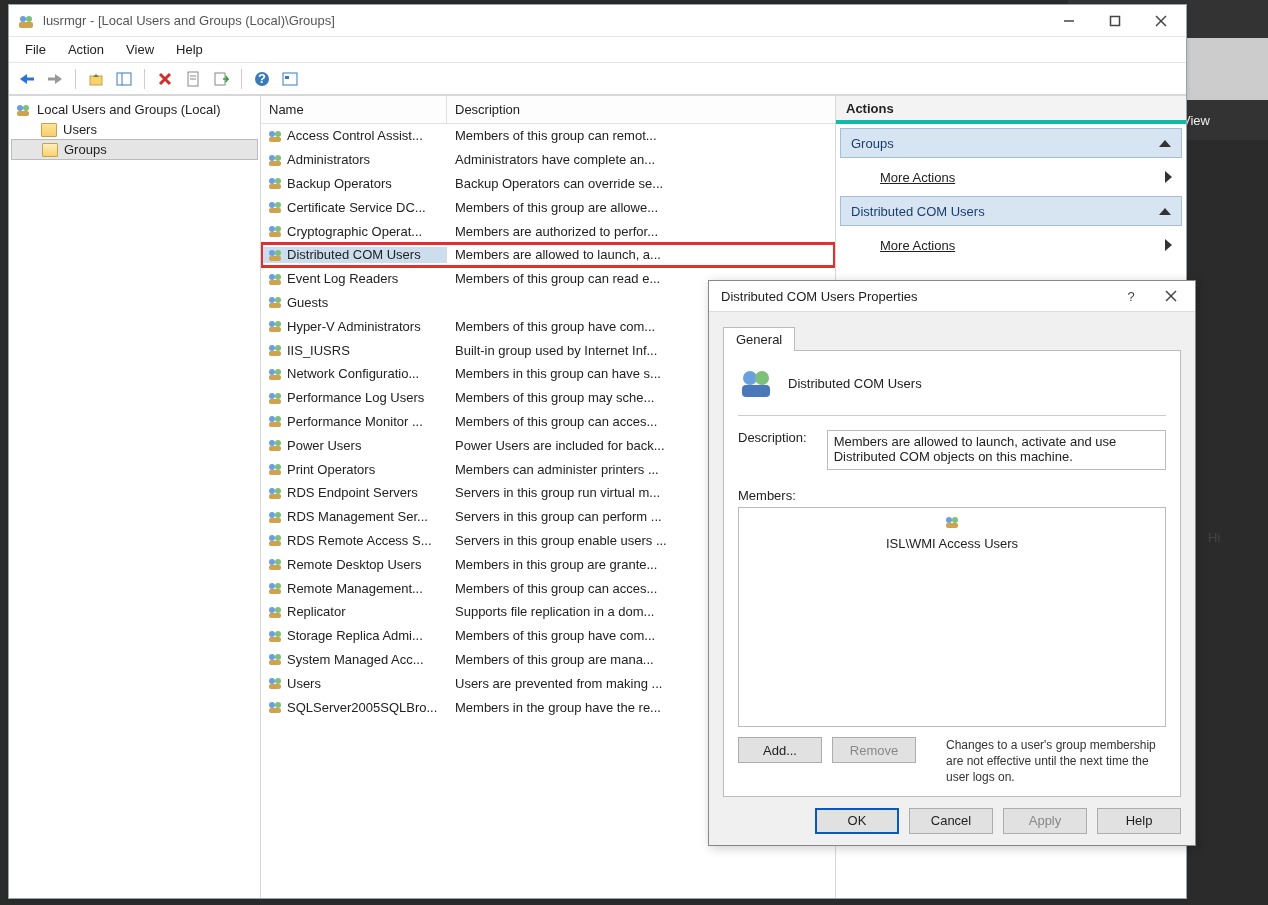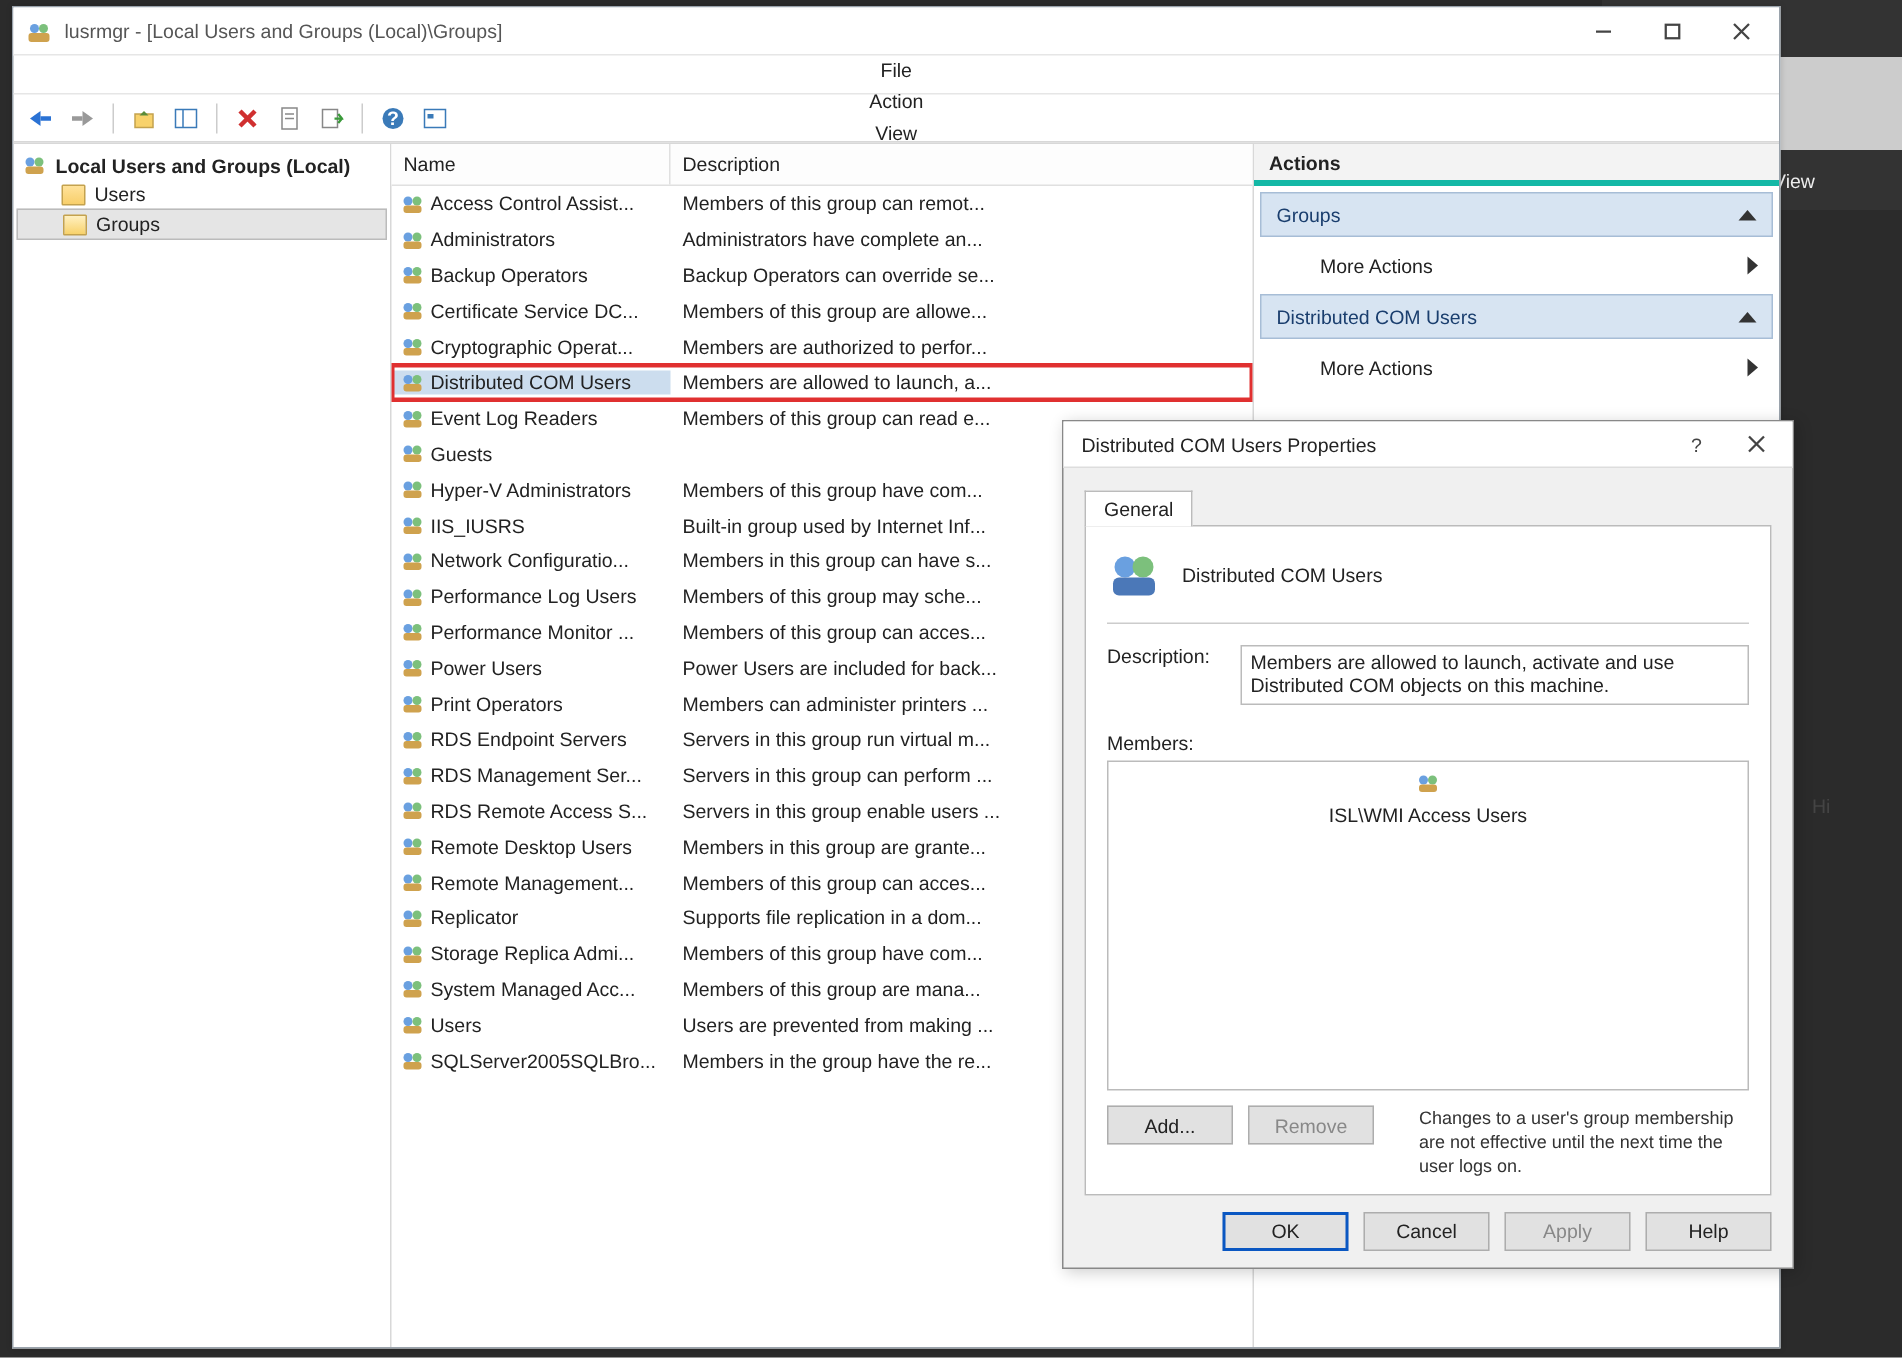--- a/index.html
+++ b/index.html
@@ -13,48 +13,48 @@
     background: #fff; border: 1px solid #9aa3ac; box-shadow: 0 0 4px rgba(0,0,0,.15);
     display: flex; flex-direction: column;
   }
   .titlebar {
     height: 32px; display: flex; align-items: center; padding: 0 2px 0 8px;
     color: #555; background: #fff; border-bottom: 1px solid #e6e6e6;
   }
   .titlebar .app-icon { width: 18px; height: 18px; margin-right: 8px; }
   .titlebar .title { flex: 1; color: #555; font-size: 13px; }
   .titlebar .winbtn { width: 46px; height: 30px; display:flex; align-items:center; justify-content:center; color:#444; }
-  .menubar { height: 26px; display: flex; align-items: center; padding: 0 6px; gap: 2px; border-bottom: 1px solid #e6e6e6; flex-direction: column; }
+  .menubar { height: 26px; display: flex; align-items: center; padding: 0 6px; gap: 2px; border-bottom: 1px solid #e6e6e6; }
   .menubar .menuitem { padding: 2px 10px; }
   .toolbar { height: 32px; display: flex; align-items: center; padding: 0 6px; gap: 4px; border-bottom: 1px solid #d8d8d8; }
   .toolbar .tbtn { width: 24px; height: 24px; display:flex; align-items:center; justify-content:center; border:1px solid transparent;}
   .toolbar .sep { width: 1px; height: 20px; background: #ccc; margin: 0 4px;}
   .content { flex: 1; display: flex; border-top: 1px solid #d8d8d8; }
   .tree-pane { width: 252px; border-right: 1px solid #d8d8d8; padding: 4px 2px; }
-  .tree-root { display: flex; align-items: flex-end; padding: 2px 4px; gap: 6px; font-weight: bold; }
+  .tree-root { display: flex; align-items: flex-start; padding: 2px 4px; gap: 6px; }
   .tree-child { display: flex; align-items: center; padding: 2px 4px 2px 30px; gap: 6px; }
   .tree-child.selected { background: #e5e5e5; border: 1px solid #bbb; }
   .folder-icon { width: 16px; height: 14px; background: linear-gradient(#ffe29a,#f8cf6b); border:1px solid #c4a24e; border-radius: 1px; display:inline-block; }
   .folder-icon.open { background: linear-gradient(#fff0c0,#f8d26b); }
   .list-pane { flex: 1; border-right: 1px solid #d8d8d8; display:flex; flex-direction: column; min-width: 0; }
   .list-header { display: flex; height: 28px; align-items: center; border-bottom: 1px solid #e0e0e0; background:#fdfdfd;}
   .list-header .col-name { width: 186px; padding-left: 8px; border-right: 1px solid #e0e0e0; height:100%; display:flex; align-items:center;}
   .list-header .col-desc { flex:1; padding-left: 8px;}
   .list-body { flex:1; overflow: hidden; }
   .list-row { display: flex; height: 23.8px; align-items: center; }
   .list-row .cell-name { width: 186px; padding-left: 6px; display:flex; align-items:center; gap:4px; white-space: nowrap; overflow: hidden; text-overflow: ellipsis;}
   .list-row .cell-name span { overflow: hidden; text-overflow: ellipsis; white-space: nowrap; }
   .list-row .cell-desc { flex:1; padding-left: 8px; white-space: nowrap; overflow: hidden; text-overflow: ellipsis;}
   .list-row.highlighted { outline: 3px solid #e03030; outline-offset: -2px; }
   .list-row.highlighted .cell-name { background: #ccddee; }
   .group-icon { width:16px; height:16px; display:inline-block; flex-shrink: 0;}
   .actions-pane { width: 350px; display:flex; flex-direction:column; }
   .actions-title { height: 28px; background: #f3f3f3; border-bottom:4px solid #14b8a6; display:flex; align-items:center; padding-left:10px; font-weight:600;}
   .actions-head { height: 30px; background: #d7e4f2; border:1px solid #a7bdd6; margin: 4px; display:flex; align-items:center; justify-content:space-between; padding: 0 10px; color:#1a3e6e;}
-  .actions-sub { height: 30px; margin: 0 4px; display:flex; align-items:center; justify-content:space-between; padding: 0 10px 0 40px;}
+  .actions-sub { height: 30px; margin: 0 4px; display:flex; align-items:center; justify-content:space-between; padding: 0 10px 0 40px; text-decoration: underline;}
   .arrow-up { width:0; height:0; border-left:6px solid transparent; border-right:6px solid transparent; border-bottom:7px solid #333;}
   .arrow-right { width:0; height:0; border-top:6px solid transparent; border-bottom:6px solid transparent; border-left:7px solid #333;}
 
   .dialog {
     position: absolute; top: 280px; left: 708px; width: 488px; height: 566px;
     background: #f0f0f0; border: 1px solid #888; box-shadow: 2px 2px 10px rgba(0,0,0,.2);
     display: flex; flex-direction: column;
   }
   .dlg-title { height: 32px; background:#fff; display:flex; align-items:center; padding: 0 4px 0 12px; border-bottom:1px solid #ddd;}
   .dlg-title .t { flex:1; }

